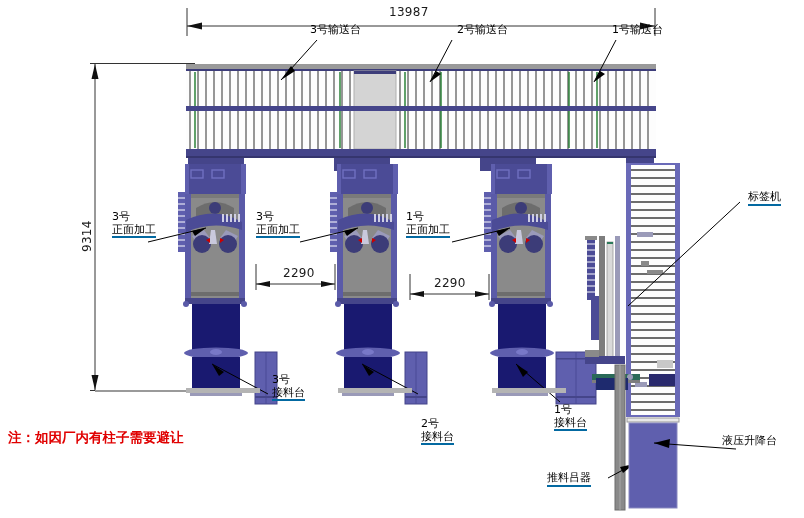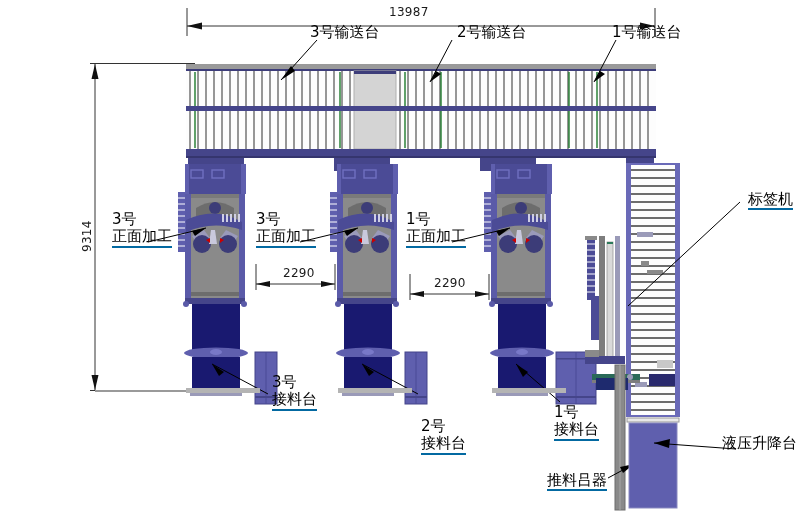--- a/index.html
+++ b/index.html
@@ -2,21 +2,21 @@
 <html><head>
 <meta charset="utf-8">
 <style>
   html,body{margin:0;padding:0;background:#ffffff;}
   body{width:804px;height:518px;position:relative;overflow:hidden;
        font-family:"DejaVu Sans","Liberation Sans",sans-serif;}
   #stage{position:absolute;left:0;top:0;width:804px;height:518px;}
   .abs{position:absolute;}
   
   .dimtext{font-size:12px;color:#1a1a1a;white-space:nowrap;letter-spacing:.3px;}
-  .anno{font-size:15px;color:#000;white-space:nowrap;line-height:1.15;}
+  .anno{font-size:11px;color:#000;white-space:nowrap;line-height:1.15;}
   .anno .u{border-bottom:2px solid #0369a1;display:inline-block;}
   .note{font-size:13.5px;color:#e00000;font-weight:bold;line-height:1.45;white-space:nowrap;}
   .vtext{transform:rotate(-90deg);transform-origin:left top;}
   
   .hline{background:#333;height:1px;}
   svg{display:block;overflow:visible;}
 </style>
 </head>
 <body>
 
@@ -568,15 +568,16 @@
   <div class="abs anno" style="left:722px;top:435px;">
     <span>液压升降台</span>
   </div>
 
   <div class="abs hline" style="left:95px;top:390px;width:95px;height:2px;background:#9a9a9a;"></div>
   <div class="abs" style="left:186px;top:388px;width:74px;height:5px;background:#b4b4b4;"></div>
   <div class="abs" style="left:338px;top:388px;width:74px;height:5px;background:#b4b4b4;"></div>
   <div class="abs" style="left:492px;top:388px;width:74px;height:5px;background:#b4b4b4;"></div>
 
   <div class="abs" style="left:8px;top:428px;">
+    <div class="note">注：如因厂内有柱子需要避让</div>
   </div>
 
 </div>
 
 </body></html>

